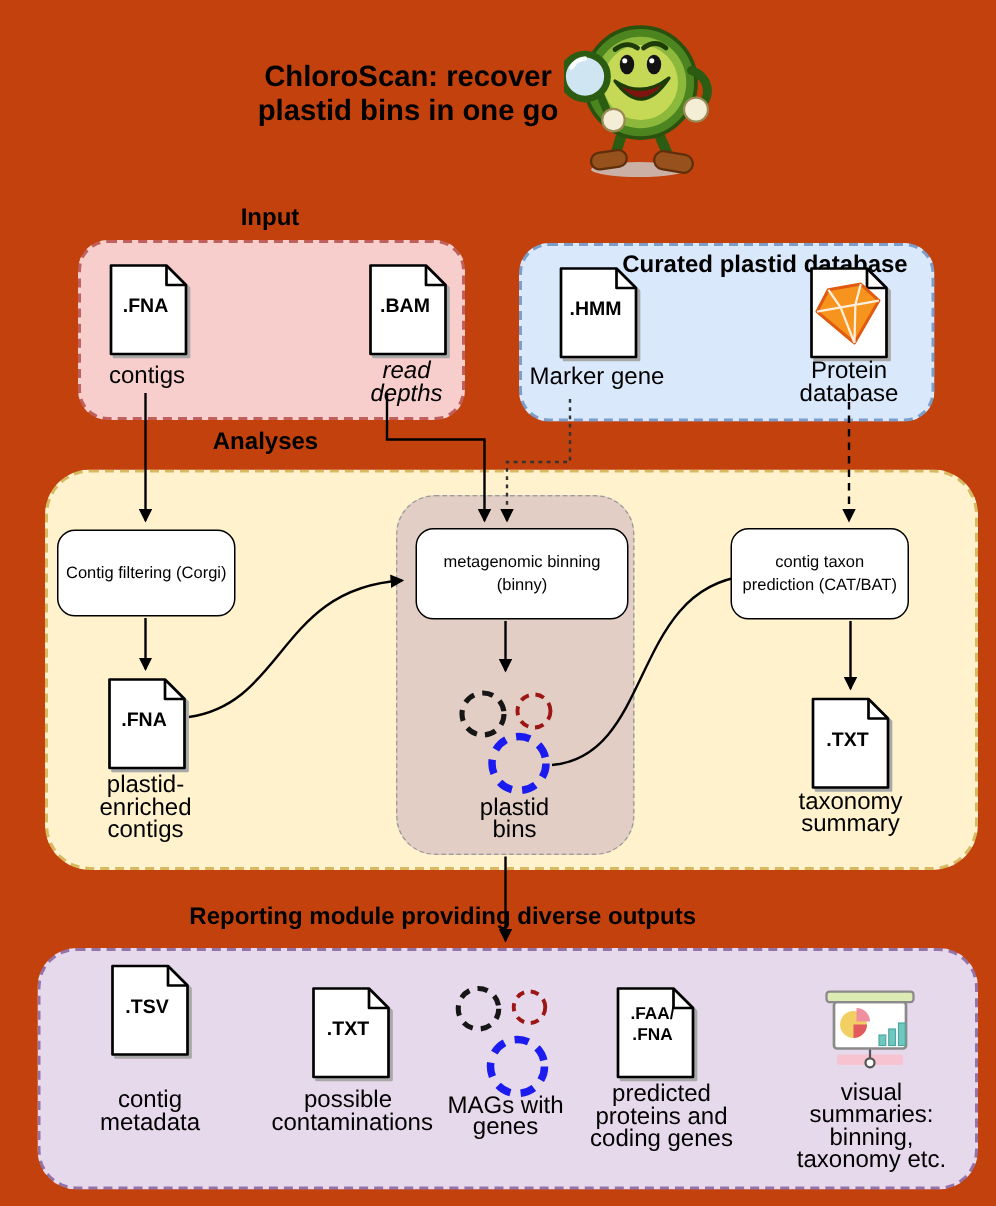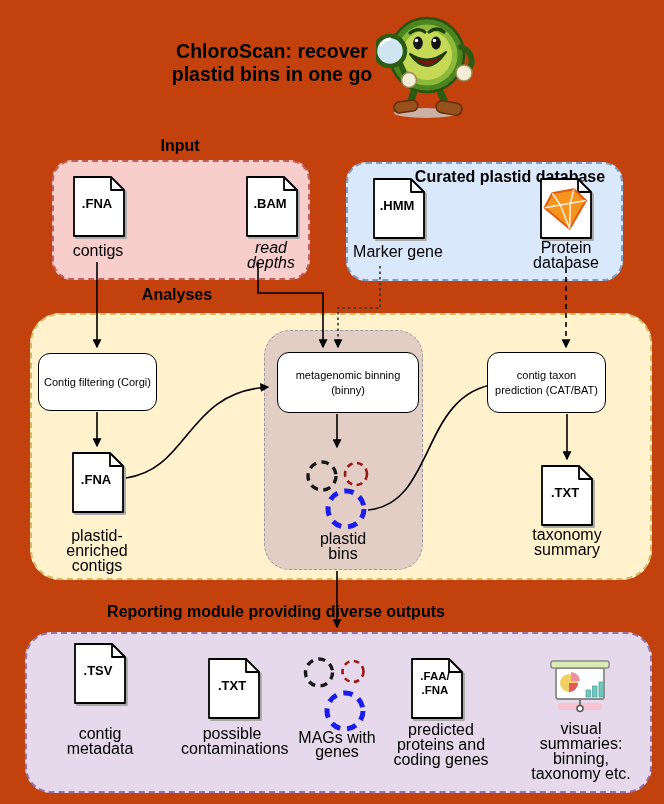--- a/index.html
+++ b/index.html
@@ -70,21 +70,21 @@
     <path d="M34,49 Q52,74 70,47 Q52,61 34,49 Z" fill="#7e1410" stroke="#1d3c07" stroke-width="2.2" stroke-linejoin="round"></path>
     <path d="M30,72 L24,58" stroke="#2c5c12" stroke-width="5.5" stroke-linecap="round"></path>
     <circle cx="14" cy="46" r="15" fill="#cfe6f2" stroke="#2c5c12" stroke-width="4.5"></circle>
     <path d="M5,40 A11,11 0 0 1 14,34" stroke="#ffffff" stroke-width="3" fill="none" opacity="0.9" stroke-linecap="round"></path>
     <circle cx="33" cy="75" r="7.5" fill="#f5eed6" stroke="#9a8a55" stroke-width="1.5"></circle>
   </svg>
 
   <div class="sec-label" style="left:130px; top:137px; width:100px;">Input</div>
   <div class="sec-label" style="left:398px; top:137px; width:224px;margin-top:31px;">Curated plastid database</div>
   <div class="sec-label" style="left:127px; top:286px; width:100px;">Analyses</div>
-  <div class="sec-label" style="left:33px; top:603px; width:400px; text-align:center;padding-left:43px;">Reporting module providing diverse outputs</div>
+  <div class="sec-label" style="left:21px; top:603px; width:400px; text-align:right;padding-left:43px;">Reporting module providing diverse outputs</div>
 
   <div class="zone zone-input"></div>
   <div class="zone zone-db"></div>
   <div class="zone zone-analyses"></div>
   <div class="zone zone-binning"></div>
   <div class="zone zone-report"></div>
 
   <svg class="arrows" width="664" height="804" viewBox="0 0 664 804">
     <defs>
       <marker id="ah" viewBox="0 0 10 10" refX="8.5" refY="5" markerWidth="9" markerHeight="9" orient="auto-start-reverse" markerUnits="userSpaceOnUse">
@@ -162,21 +162,21 @@
   <div class="caption" style="left:298px; top:531px; width:90px;">plastid
 bins</div>
 
   <div class="file" style="left:71px; top:451px;">
     <svg width="54" height="63" viewBox="0 0 54 63">
         <path d="M2,2 H39 L52,15 V61 H2 Z" fill="#fff" stroke="#000" stroke-width="1.8" stroke-linejoin="round"></path>
         <path d="M39,2 V15 H52" fill="none" stroke="#000" stroke-width="1.8" stroke-linejoin="round"></path>
       </svg>
     <div class="ext">.FNA</div>
   </div>
-  <div class="caption" style="left:52px; top:528px; width:90px;">plastid-
+  <div class="caption" style="left:52px; top:516px; width:90px;">plastid-
 enriched
 contigs</div>
 
   <div class="file" style="left:540px; top:464px;">
     <svg width="54" height="63" viewBox="0 0 54 63">
         <path d="M2,2 H39 L52,15 V61 H2 Z" fill="#fff" stroke="#000" stroke-width="1.8" stroke-linejoin="round"></path>
         <path d="M39,2 V15 H52" fill="none" stroke="#000" stroke-width="1.8" stroke-linejoin="round"></path>
       </svg>
     <div class="ext">.TXT</div>
   </div>

